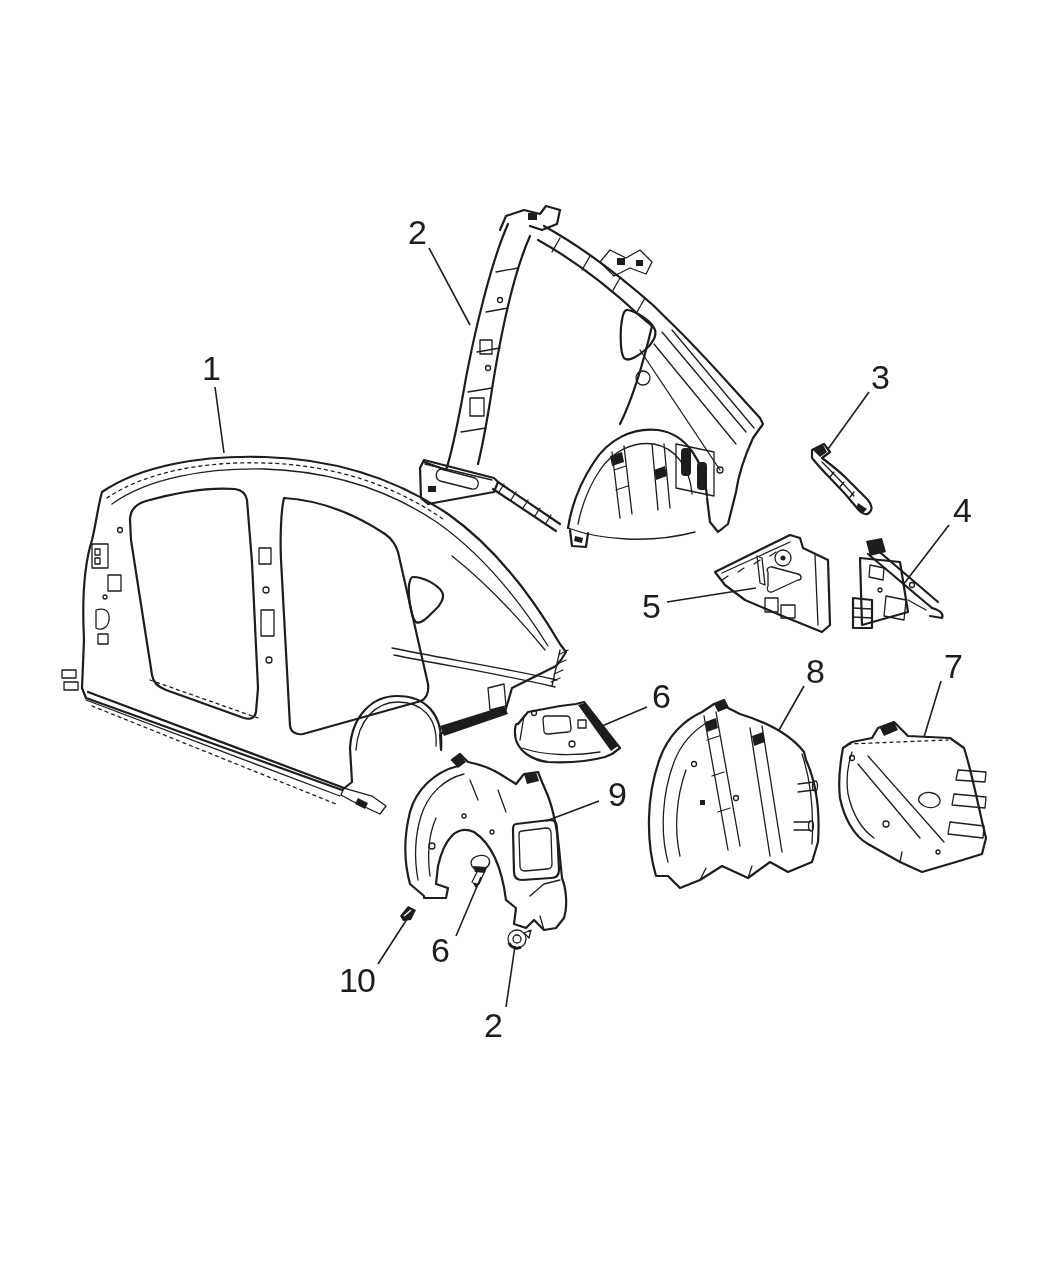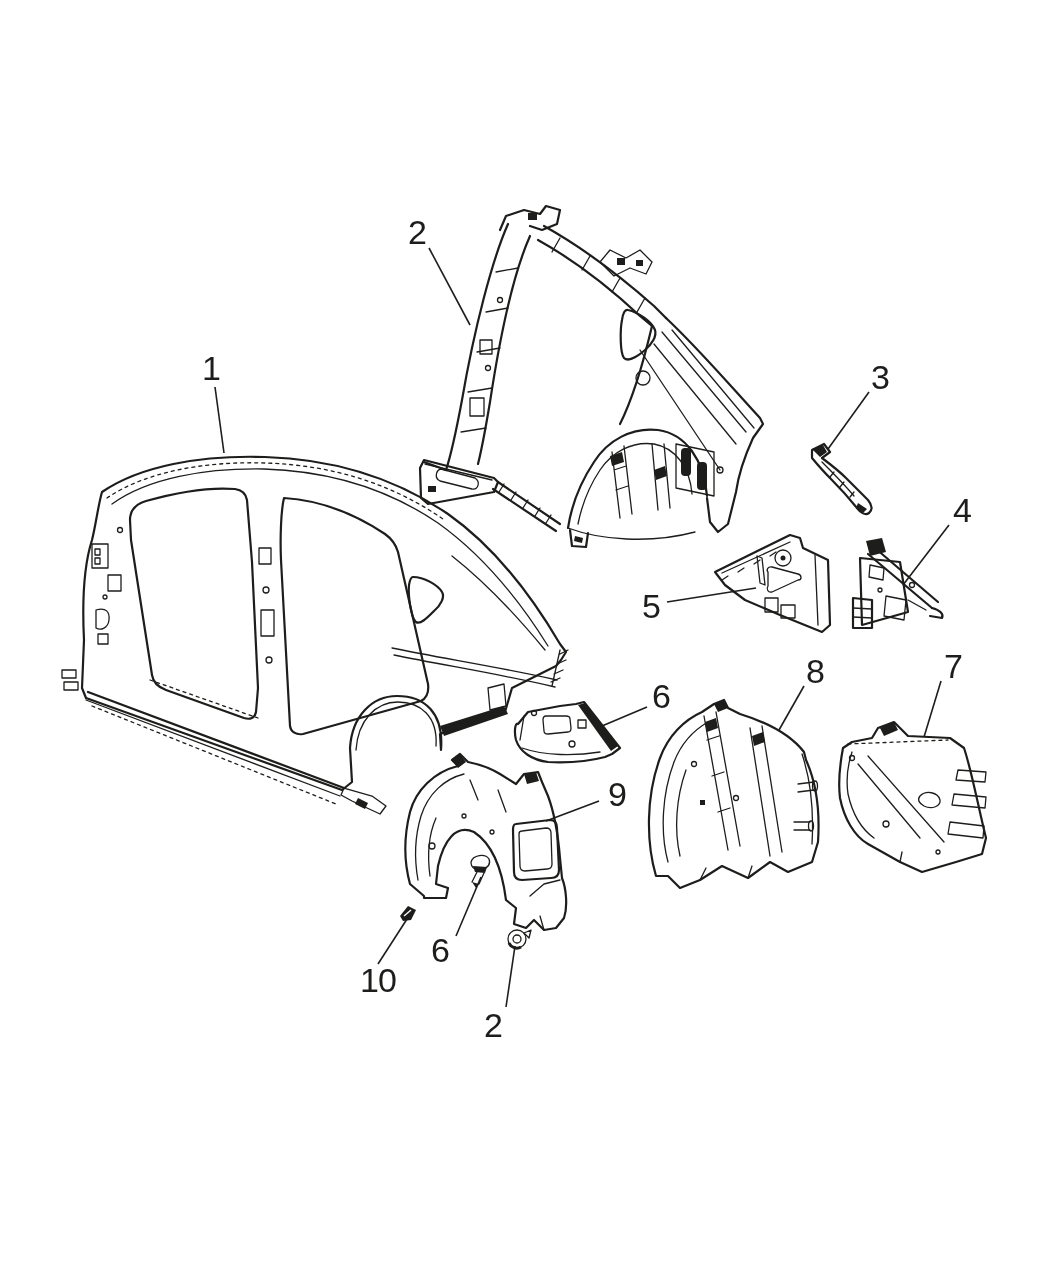--- a/index.html
+++ b/index.html
@@ -5,21 +5,21 @@
   html,body{margin:0;padding:0;background:#ffffff;}
   #stage{position:relative;width:1050px;height:1275px;background:#ffffff;overflow:hidden;
          font-family:"Liberation Sans",sans-serif;}
   #art{position:absolute;left:0;top:0;}
   .callout{position:absolute;transform:translate(-50%,-50%);
            font:400 34px "Liberation Sans",sans-serif;color:#1d1d1b;
            letter-spacing:-1px;user-select:none;}
   .c1{left:211px;top:368px}.c2{left:417px;top:232px}.c3{left:880px;top:377px}
   .c4{left:962px;top:510px}.c5{left:651px;top:606px}.c6{left:661px;top:696px}
   .c7{left:953px;top:666px}.c8{left:815px;top:671px}.c9{left:617px;top:794px}
-  .c10{left:378px;top:980px}.c11{left:440px;top:950px}.c12{left:493px;top:1025px}
+  .c10{left:357px;top:980px}.c11{left:440px;top:950px}.c12{left:493px;top:1025px}
   .ln{fill:none;stroke:#1d1d1b;stroke-width:2.2px;stroke-linecap:round;stroke-linejoin:round}
   .tn{fill:none;stroke:#1d1d1b;stroke-width:1.3px;stroke-linecap:round;stroke-linejoin:round}
   .dk{fill:#1d1d1b;stroke:none}
   .hz{stroke-dasharray:3 4}
   .ld{stroke:#1d1d1b;stroke-width:1.6px}
 </style>
 </head>
 <body>
 
 <div id="stage">

